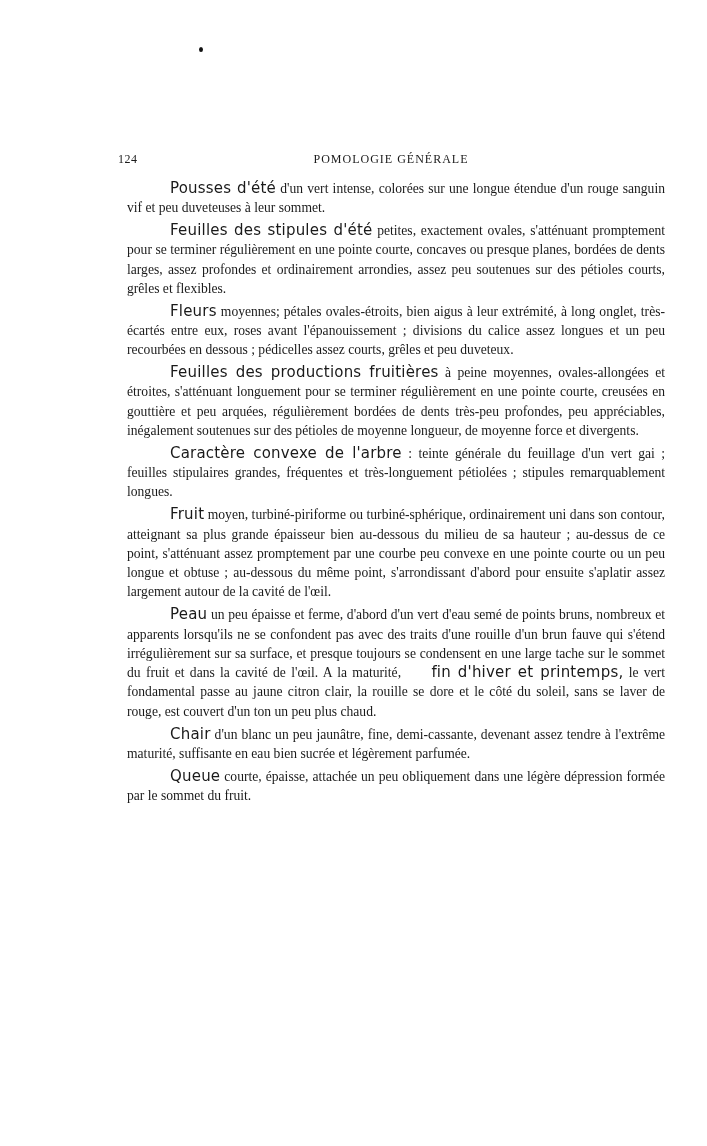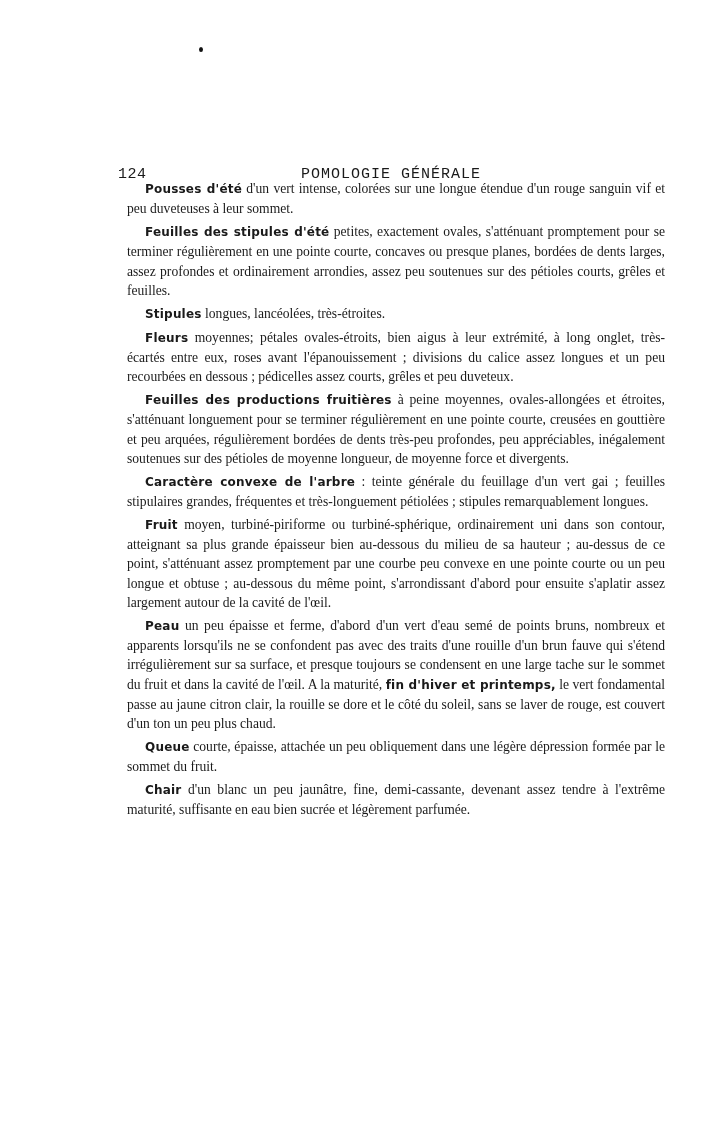--- a/index.html
+++ b/index.html
@@ -1,42 +1,41 @@
 <!DOCTYPE html>
 <html><head>
 <meta charset="utf-8">
 <style>
   html, body { margin:0; padding:0; background:#ffffff; }
   body { width:707px; height:1146px; position:relative; overflow:hidden;
          font-family:"DejaVu Serif","Liberation Serif",serif; color:#1a1a1a; }
   .speck { position:absolute; left:199px; top:47px; width:4px; height:5px; background:#111; border-radius:50%; }
-  .header { position:absolute; left:118px; top:166px; width:546px; height:20px;
-            font-family:Liberation Mono, monospace; font-size:15px; letter-spacing:0.5px; }
+  .header { position:absolute; left:118px; top:152px; width:546px; height:20px;
+            font-family:Liberation Serif, serif; font-size:12px; letter-spacing:0.5px; }
   .page-num { position:absolute; left:0; top:0; }
   .running-title { position:absolute; left:0; right:0; text-align:center; letter-spacing:1px; }
   .body-text { position:absolute; left:127px; top:179px; width:538px;
                font-family:"Liberation Serif",serif; font-size:13.6px; line-height:19.3px;
                text-align:justify; }
   .para { margin:0 0 3.5px 0; text-indent:18px; }
-  .term { font-family:"DejaVu Sans","Liberation Sans",sans-serif; font-weight:bold; font-size:12px; letter-spacing:0.2px; }
+  .term { font-family:"DejaVu Sans","Liberation Sans",sans-serif; font-weight:normal; font-size:15px; letter-spacing:0.2px;margin-left:25px; }
 </style>
 </head>
 <body>
 
 <div class="speck"></div>
 
 <div class="header">
   <span class="page-num">124</span>
   <span class="running-title">POMOLOGIE GÉNÉRALE</span>
 </div>
 
 <div class="body-text">
   <p class="para"><span class="term">Pousses d'été</span><span> d'un vert intense, colorées sur une longue étendue d'un rouge sanguin vif et peu duveteuses à leur sommet.</span></p>
-  <p class="para"><span class="term">Feuilles des stipules d'été</span><span> petites, exactement ovales, s'atténuant promptement pour se terminer régulièrement en une pointe courte, concaves ou presque planes, bordées de dents larges, assez profondes et ordinairement arrondies, assez peu soutenues sur des pétioles courts, grêles et feuilles.</span></p>
-  <p class="para"><span class="term">Stipules</span><span> longues, lancéolées, très-étroites.</span></p>
+  <p class="para"><span class="term">Feuilles des stipules d'été</span><span> petites, exactement ovales, s'atténuant promptement pour se terminer régulièrement en une pointe courte, concaves ou presque planes, bordées de dents larges, assez profondes et ordinairement arrondies, assez peu soutenues sur des pétioles courts, grêles et flexibles.</span></p>
   <p class="para"><span class="term">Fleurs</span><span> moyennes; pétales ovales-étroits, bien aigus à leur extrémité, à long onglet, très-écartés entre eux, roses avant l'épanouissement ; divisions du calice assez longues et un peu recourbées en dessous ; pédicelles assez courts, grêles et peu duveteux.</span></p>
   <p class="para"><span class="term">Feuilles des productions fruitières</span><span> à peine moyennes, ovales-allongées et étroites, s'atténuant longuement pour se terminer régulièrement en une pointe courte, creusées en gouttière et peu arquées, régulièrement bordées de dents très-peu profondes, peu appréciables, inégalement soutenues sur des pétioles de moyenne longueur, de moyenne force et divergents.</span></p>
   <p class="para"><span class="term">Caractère convexe de l'arbre</span><span> : teinte générale du feuillage d'un vert gai ; feuilles stipulaires grandes, fréquentes et très-longuement pétiolées ; stipules remarquablement longues.</span></p>
   <p class="para"><span class="term">Fruit</span><span> moyen, turbiné-piriforme ou turbiné-sphérique, ordinairement uni dans son contour, atteignant sa plus grande épaisseur bien au-dessous du milieu de sa hauteur ; au-dessus de ce point, s'atténuant assez promptement par une courbe peu convexe en une pointe courte ou un peu longue et obtuse ; au-dessous du même point, s'arrondissant d'abord pour ensuite s'aplatir assez largement autour de la cavité de l'œil.</span></p>
   <p class="para"><span class="term">Peau</span><span> un peu épaisse et ferme, d'abord d'un vert d'eau semé de points bruns, nombreux et apparents lorsqu'ils ne se confondent pas avec des traits d'une rouille d'un brun fauve qui s'étend irrégulièrement sur sa surface, et presque toujours se condensent en une large tache sur le sommet du fruit et dans la cavité de l'œil. A la maturité, </span><span class="term">fin d'hiver et printemps,</span><span> le vert fondamental passe au jaune citron clair, la rouille se dore et le côté du soleil, sans se laver de rouge, est couvert d'un ton un peu plus chaud.</span></p>
+  <p class="para"><span class="term">Chair</span><span> d'un blanc un peu jaunâtre, fine, demi-cassante, devenant assez tendre à l'extrême maturité, suffisante en eau bien sucrée et légèrement parfumée.</span></p>
   <p class="para"><span class="term">Queue</span><span> courte, épaisse, attachée un peu obliquement dans une légère dépression formée par le sommet du fruit.</span></p>
-  <p class="para"><span class="term">Chair</span><span> d'un blanc un peu jaunâtre, fine, demi-cassante, devenant assez tendre à l'extrême maturité, suffisante en eau bien sucrée et légèrement parfumée.</span></p>
 </div>
 
 </body></html>

